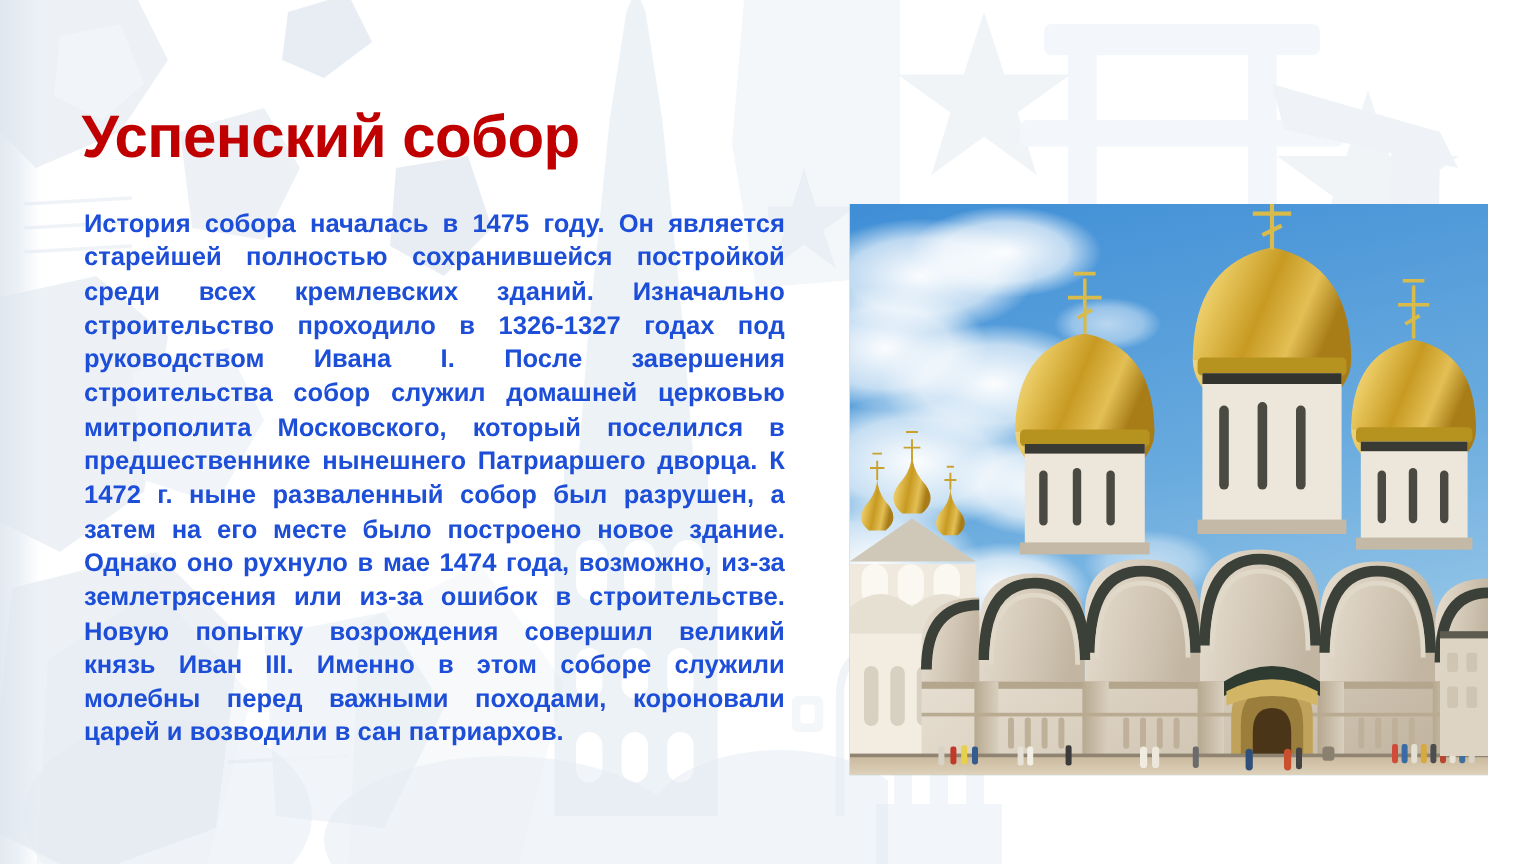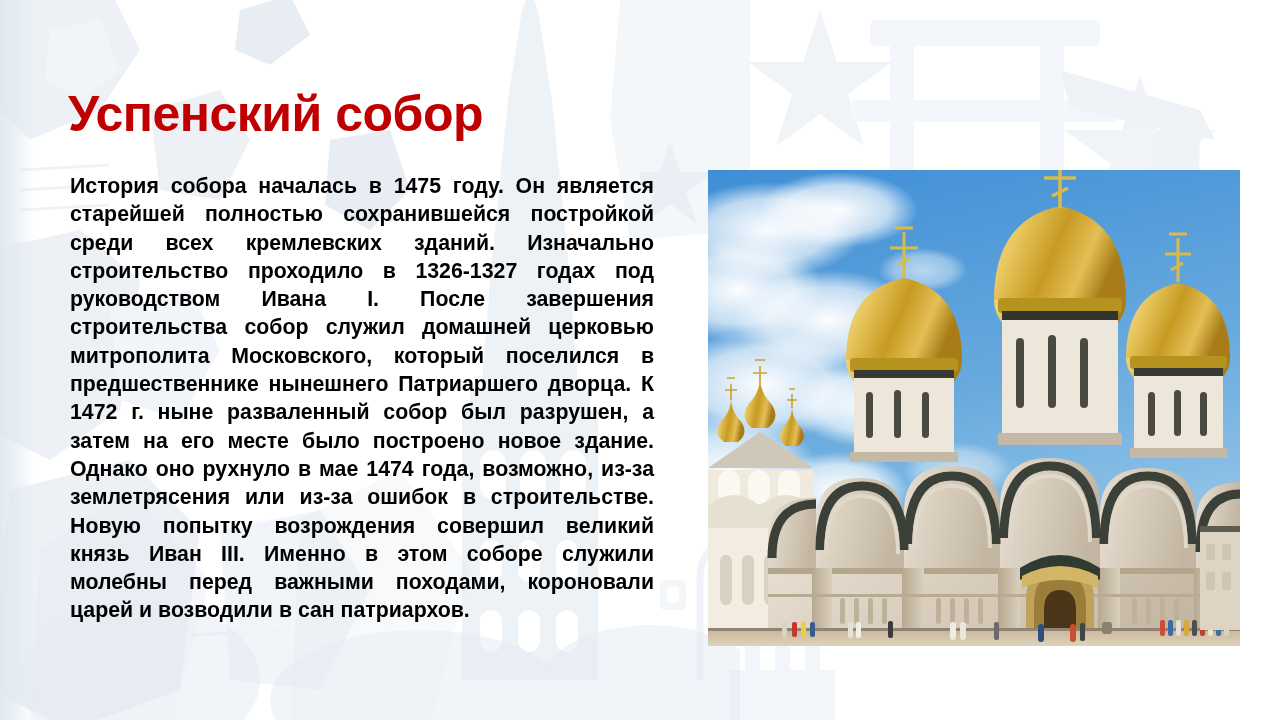--- a/index.html
+++ b/index.html
@@ -38,21 +38,21 @@
     z-index:6;
     margin-top:32px;
   }
 
   
   #body-text{
     position:absolute;left:70px;top:172px;width:584px;
     font-size:21.3px;
     line-height:28.3px;
     font-weight:bold;
-    color:#000000;
+    color:#1d4ed8;
     text-align:justify;
     text-justify:inter-word;
     z-index:6;
   }
   #body-text p{margin:0;}
 
   
   #photo{
     position:absolute;left:708px;top:170px;width:532px;height:476px;
     overflow:hidden;z-index:5;

